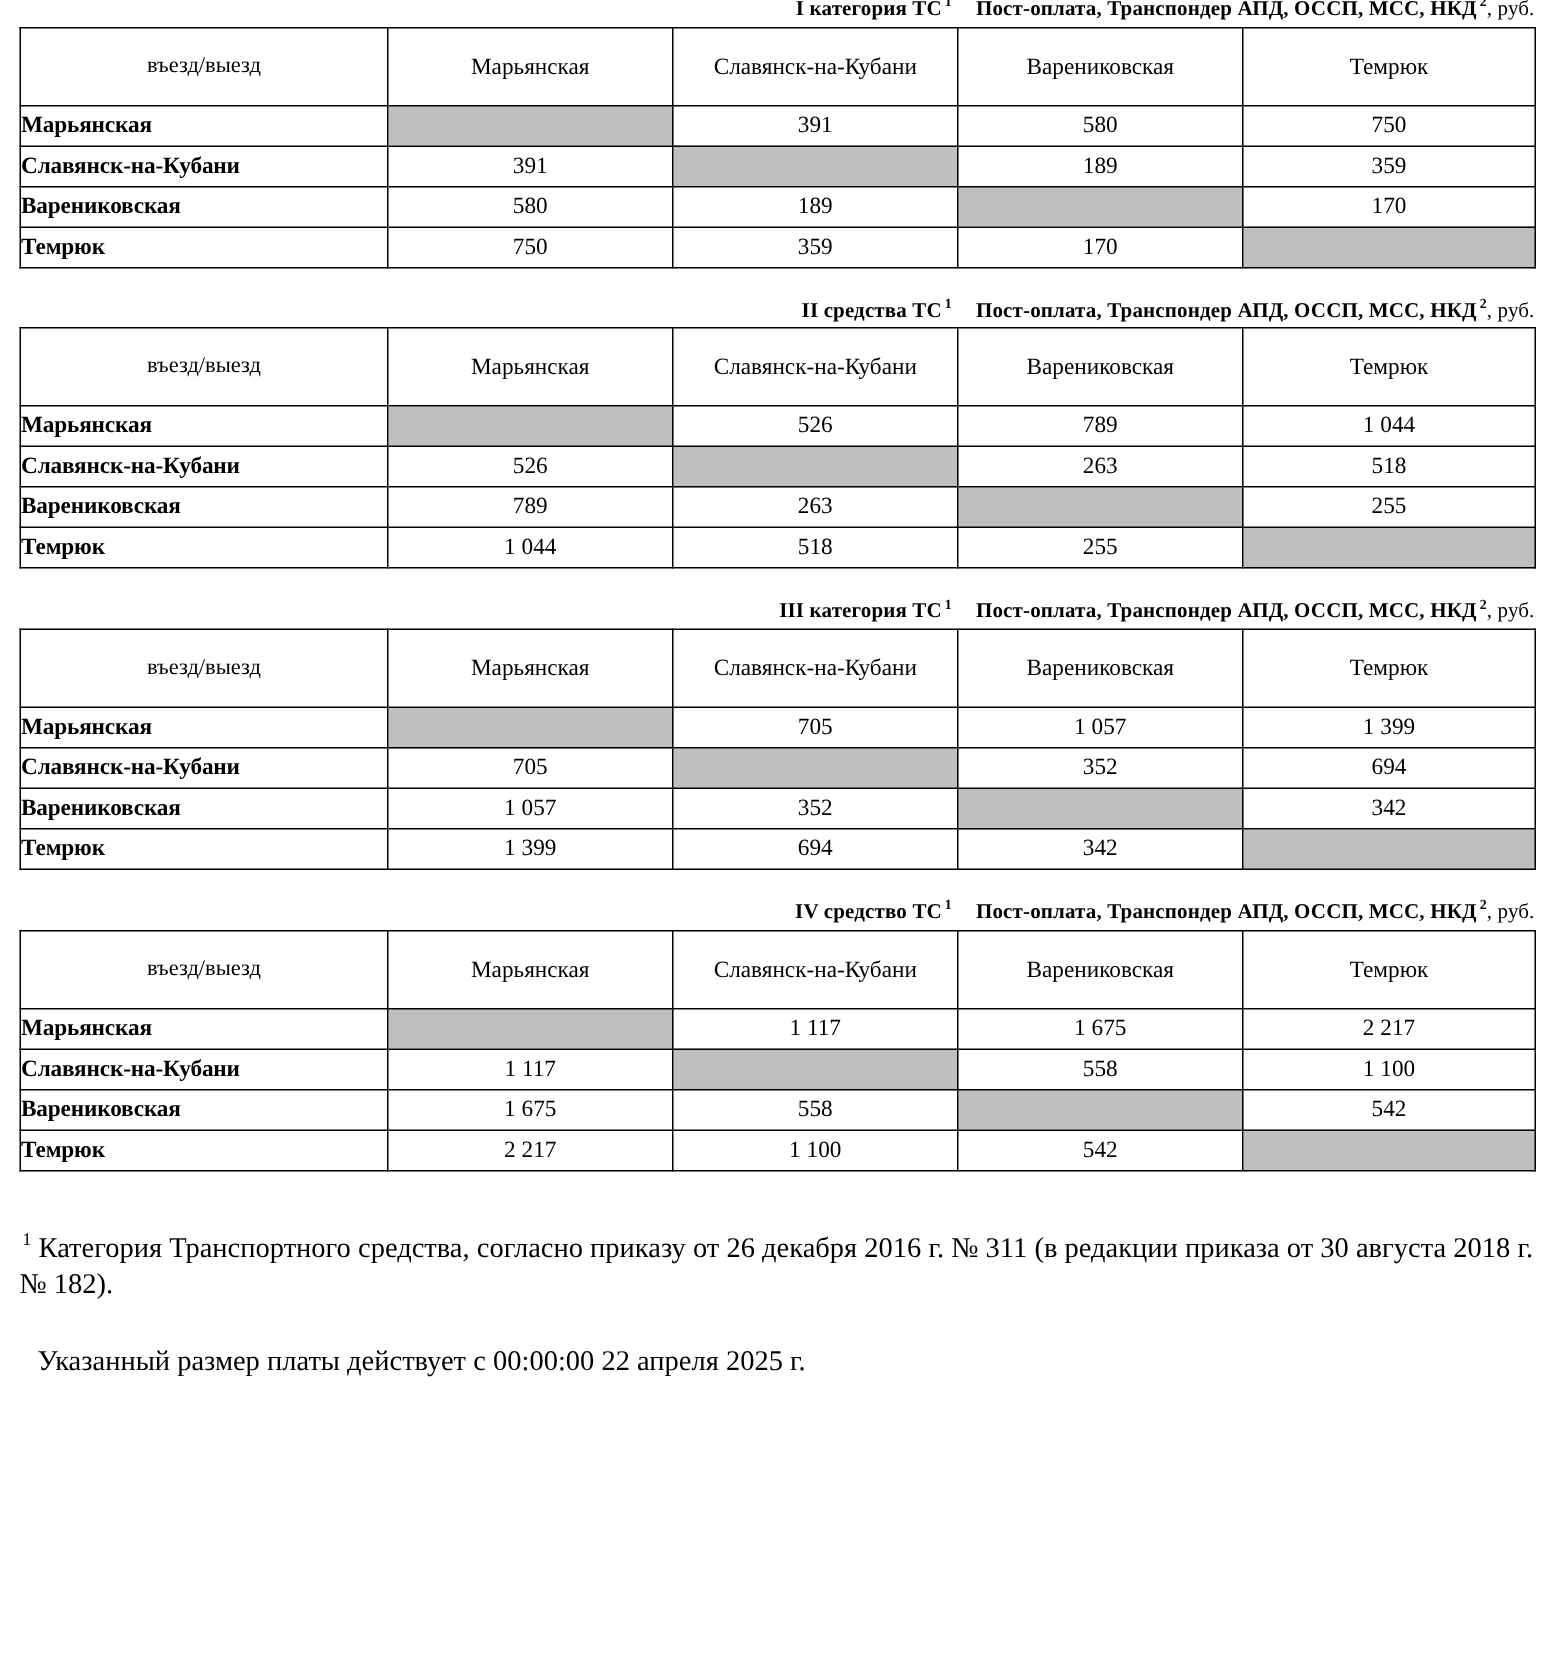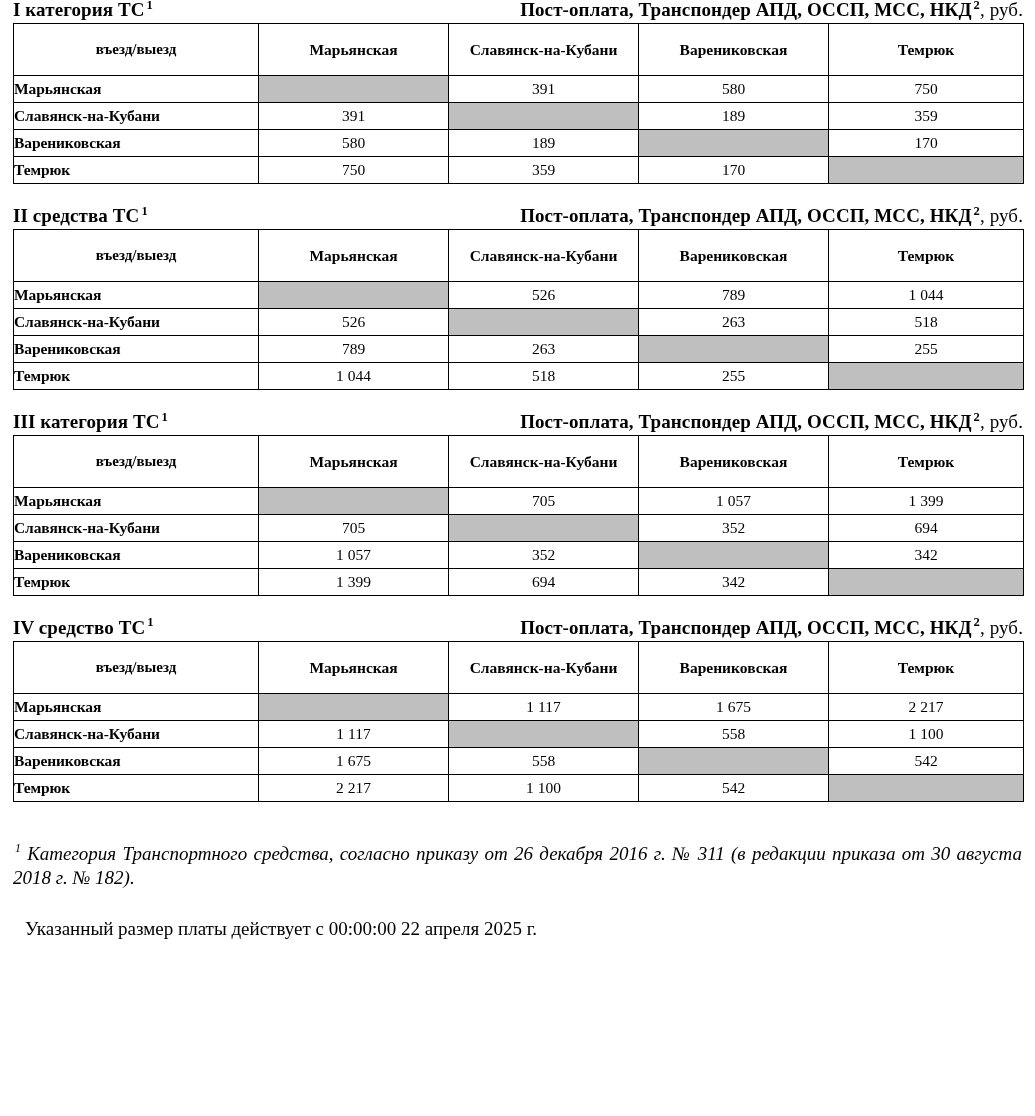--- a/index.html
+++ b/index.html
@@ -25,25 +25,24 @@
 
   
   .table-block {
     margin: 0 0 0 0;
     padding: 0 12px 0 13px;
     box-sizing: border-box;
   }
   .cap-row {
     display: flex;
     align-items: flex-end;
-    justify-content: space-between;
-    font-size: 19px;
+    justify-content: flex-end;
+    font-size: 14px;
     line-height: 1.05;
     padding-bottom: 3px;
-    gap: 15px;
   }
   .cap-left {
     font-weight: bold;
     white-space: nowrap;
     letter-spacing: 0.1px;
   }
   .cap-right {
     white-space: nowrap;
     letter-spacing: 0.1px;
   }
@@ -66,21 +65,21 @@
   table.fee td, table.fee th {
     border: 1.6px solid #000;
     padding: 0;
     font-size: 15.5px;
     background-clip: padding-box;
   }
   table.fee thead th {
     height: 49px;
     text-align: center;
     vertical-align: middle;
-    font-weight: bold;
+    font-weight: normal;
     line-height: 1.12;
     padding: 1px 3px;
     font-size: 15.5px;
   }
   table.fee thead th.hdr-first {
     font-size: 15px;
   }
   table.fee tbody td {
     height: 26px;
     vertical-align: middle;
@@ -115,21 +114,20 @@
     padding: 0 13px 0 13px;
     margin-top: 18px;
     font-size: 19px;
     line-height: 1.30;
     text-align: justify;
   }
   .notes p {
     margin: 0 0 0 0;
     text-align: justify;
     text-justify: inter-word;
-    font-style: italic;
   }
   .notes sup.fn { font-weight: normal; font-size: 0.62em; }
   .effective {
     padding: 0 13px;
     margin-top: 26px;
     font-size: 19px;
     line-height: 1.3;
   }
 </style>
 </head>

